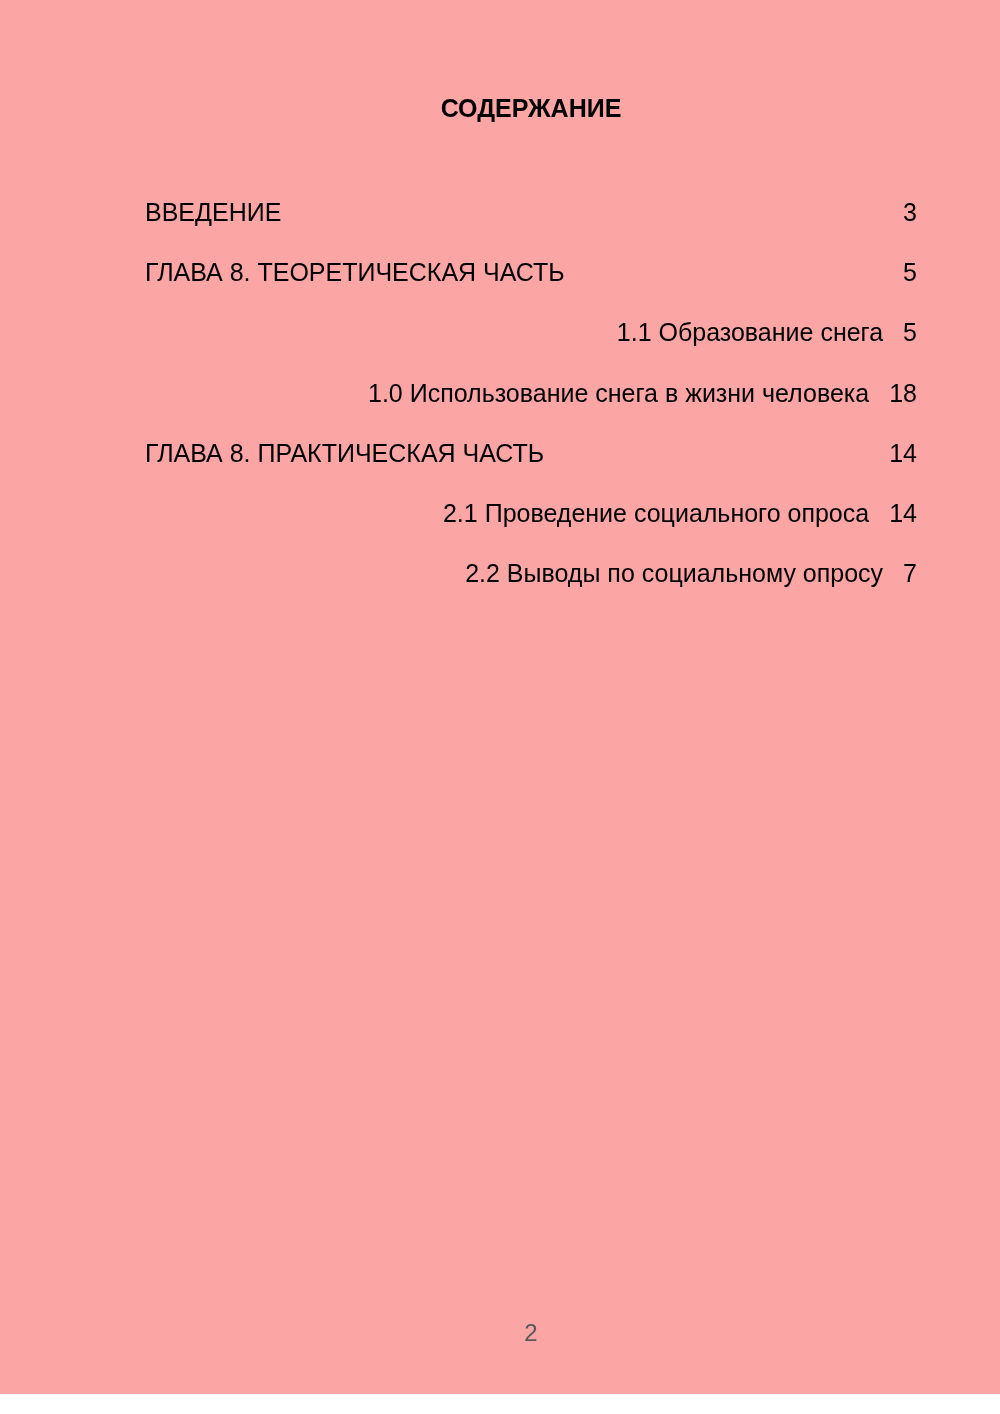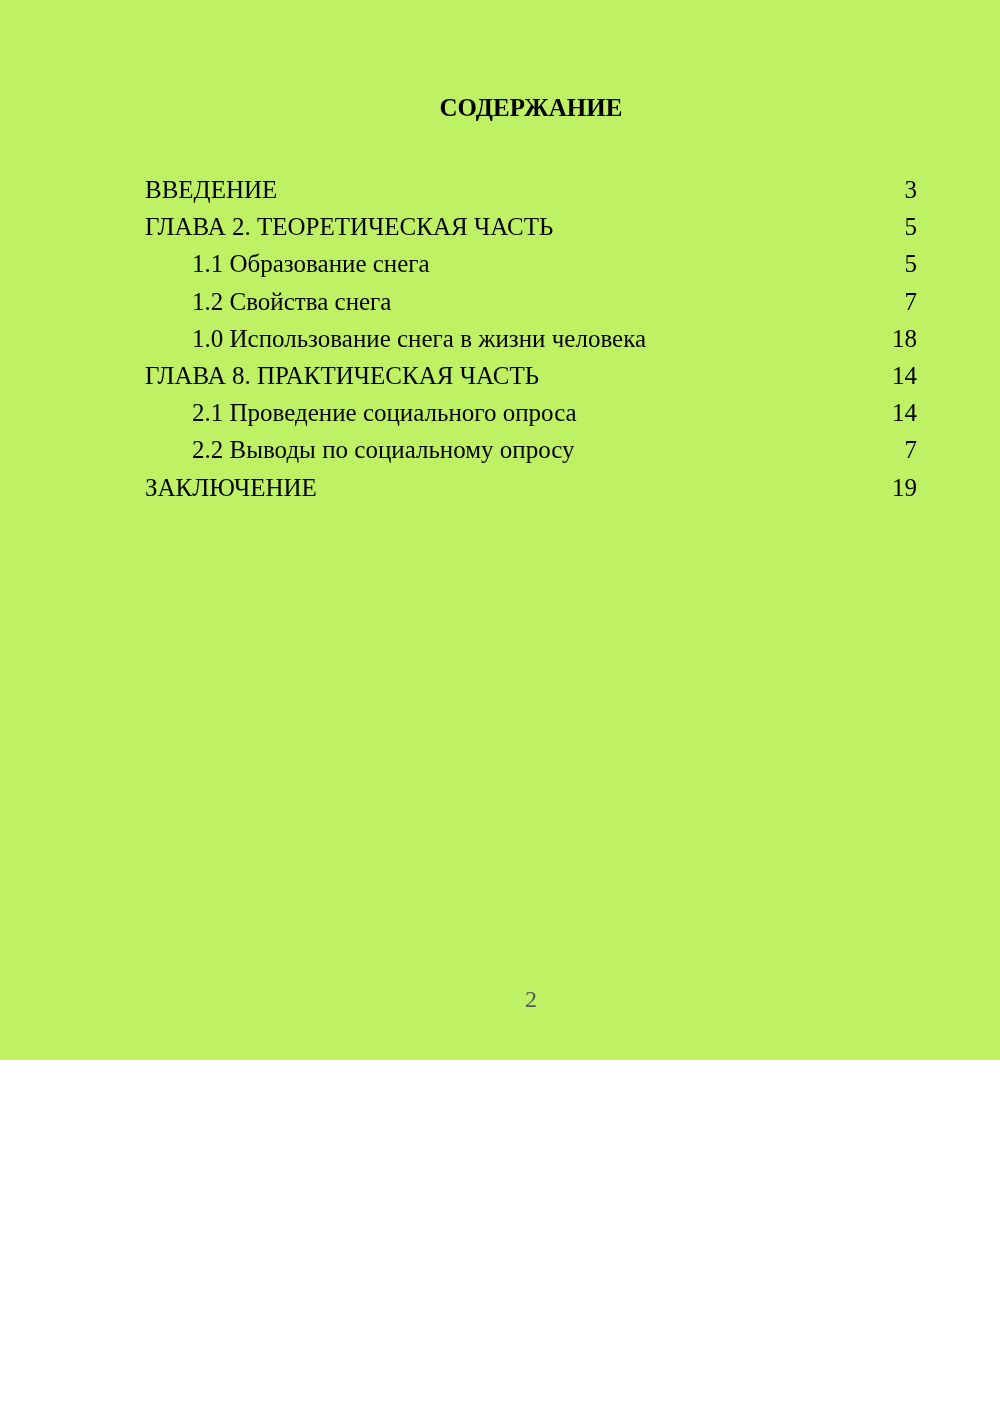--- a/index.html
+++ b/index.html
@@ -3,23 +3,23 @@
 <meta charset="utf-8">
 <style>
   html, body {
     margin: 0;
     padding: 0;
     background: #ffffff;
   }
   .page {
     position: relative;
     width: 1000px;
-    height: 1060px;
-    background: #bef264;
-    font-family: Liberation Serif, serif;
+    height: 1394px;
+    background: #fca5a5;
+    font-family: Liberation Sans, sans-serif;
     color: #000000;
     overflow: hidden;
   }
   .content {
     position: absolute;
     left: 145px;
     right: 83px;
     top: 0;
   }
   .doc-title {
@@ -37,23 +37,25 @@
     display: flex;
     justify-content: space-between;
     align-items: baseline;
     font-size: 25px;
     line-height: 37.2px;
     white-space: nowrap;
   }
   .toc-label {
     flex: 1 1 auto;
     overflow: hidden;
+    margin-top: 23px;
   }
   .toc-row.indent .toc-label {
     padding-left: 47px;
+    text-align: right;
   }
   .toc-page {
     flex: 0 0 auto;
     text-align: right;
     padding-left: 20px;
   }
   .footer-page-number {
     position: absolute;
     left: 145px;
     right: 83px;
@@ -72,33 +74,29 @@
     <h1 class="doc-title">СОДЕРЖАНИЕ</h1>
 
     <div class="toc">
 
         <div class="toc-row">
           <span class="toc-label">ВВЕДЕНИЕ</span>
           <span class="toc-page">3</span>
         </div>
 
         <div class="toc-row">
-          <span class="toc-label">ГЛАВА 2. ТЕОРЕТИЧЕСКАЯ ЧАСТЬ</span>
+          <span class="toc-label">ГЛАВА 8. ТЕОРЕТИЧЕСКАЯ ЧАСТЬ</span>
           <span class="toc-page">5</span>
         </div>
 
         <div class="toc-row indent">
           <span class="toc-label">1.1 Образование снега</span>
           <span class="toc-page">5</span>
         </div>
 
-        <div class="toc-row indent">
-          <span class="toc-label">1.2 Свойства снега</span>
-          <span class="toc-page">7</span>
-        </div>
 
 
         <div class="toc-row indent">
           <span class="toc-label">1.0 Использование снега в жизни человека</span>
           <span class="toc-page">18</span>
         </div>
 
         <div class="toc-row">
           <span class="toc-label">ГЛАВА 8. ПРАКТИЧЕСКАЯ ЧАСТЬ</span>
           <span class="toc-page">14</span>
@@ -107,22 +105,18 @@
         <div class="toc-row indent">
           <span class="toc-label">2.1 Проведение социального опроса</span>
           <span class="toc-page">14</span>
         </div>
 
         <div class="toc-row indent">
           <span class="toc-label">2.2 Выводы по социальному опросу</span>
           <span class="toc-page">7</span>
         </div>
 
-        <div class="toc-row">
-          <span class="toc-label">ЗАКЛЮЧЕНИЕ</span>
-          <span class="toc-page">19</span>
-        </div>
 
       </div>
   </div>
 
   <div class="footer-page-number">2</div>
 </div>
 
 </body></html>

